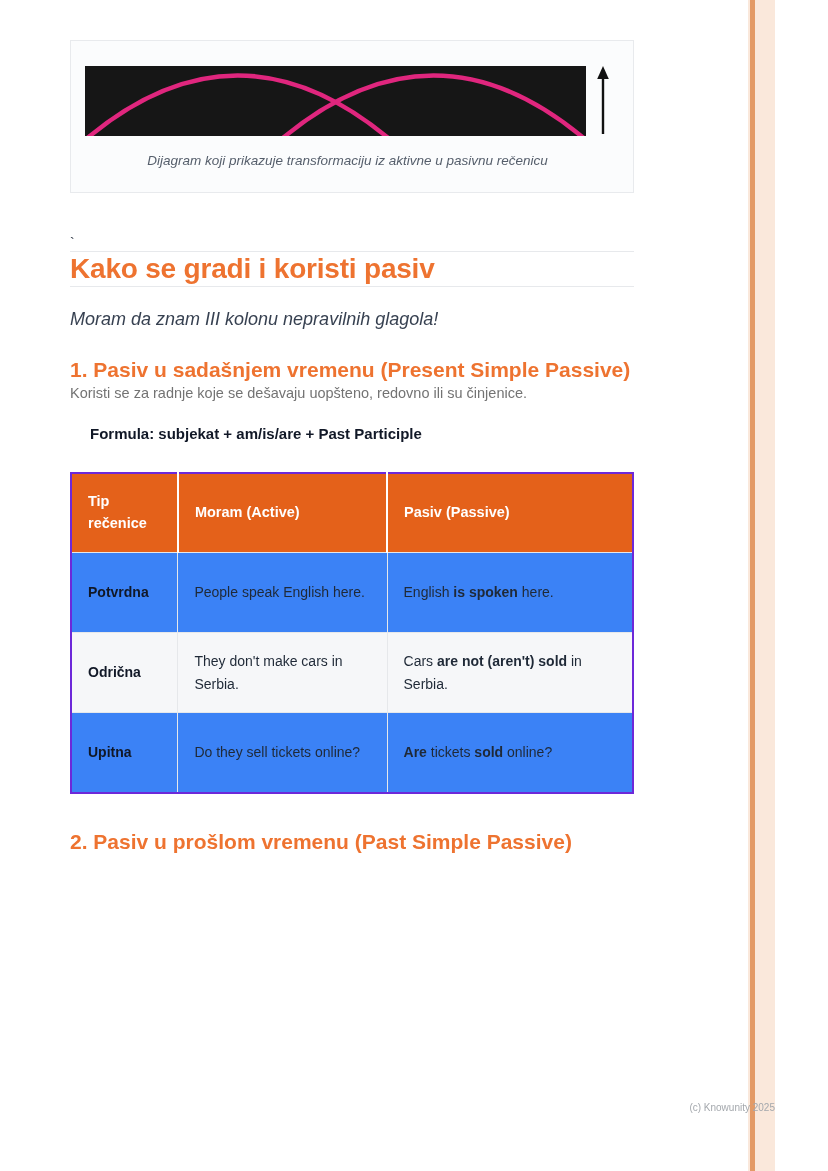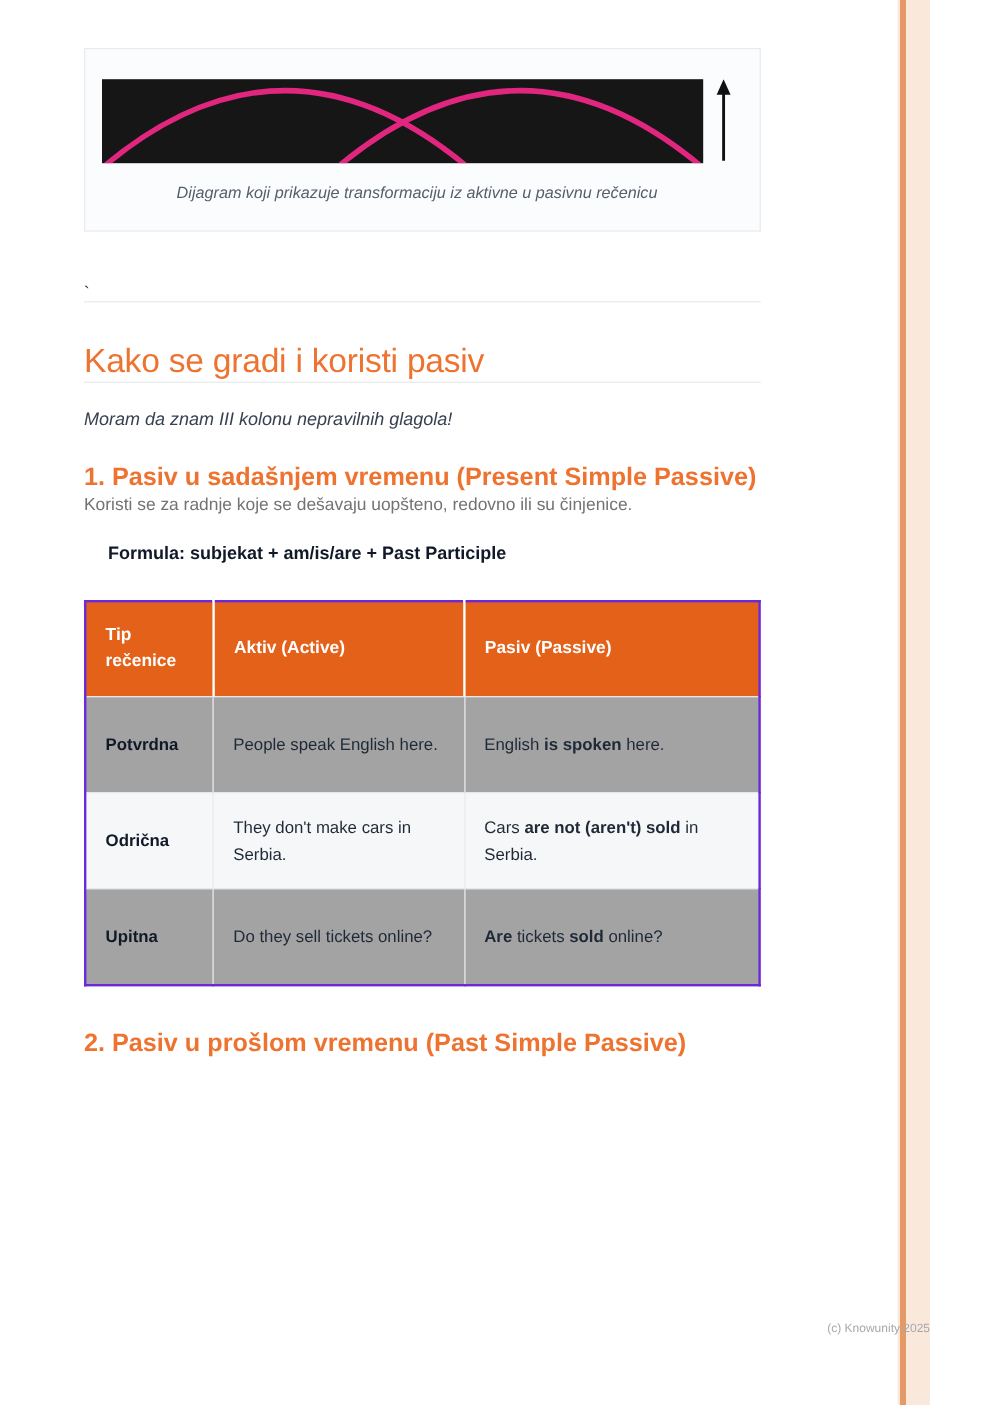--- a/index.html
+++ b/index.html
@@ -44,37 +44,36 @@
     text-align:center;
     font-style:italic;
     font-size:13.5px;
     color:#555e6b;
   }
   .stray { margin-top:42px; font-size:14px; color:#1f2937; }
   hr.div { border:none; border-top:1px solid #e7e9ec; margin:0; }
   .hr-top { margin-top:42px; }
   .hr-under-title { margin-top:14px; }
   h1.main-title {
-    margin-top:32px;
     font-size:28px; line-height:1.2;
-    font-weight:normal;
+    font-weight:bold;
     color:#ee7330;
     letter-spacing:-0.2px;
   }
   .intro {
     margin-top:20px;
     font-size:15px; line-height:1.85;
     text-align:justify;
     color:#1f2937;
   }
   .intro strong, .cell-rich strong { font-weight:bold; }
   .note {
     margin-top:22px;
     font-style:italic;
-    font-size:15px;
+    font-size:18px;
     color:#374151;
   }
   h2.section-title {
     margin-top:26px;
     font-size:21px; line-height:1.38;
     font-weight:bold;
     color:#ee7330;
   }
   .desc { font-size:14.5px; color:#737373; }
   .formula { margin-top:24px; font-size:15px; font-weight:bold; color:#111827;margin-left:20px; }
@@ -98,21 +97,21 @@
     border:none;
     line-height:1.5;
   }
   table.grammar th.sep { border-right:2px solid #ffffff; }
   table.grammar td {
     border:1px solid #e6e8eb;
     padding:16px;
     vertical-align:middle;
     height:80px;
     line-height:1.6;
-    background:#a3a3a3;
+    background:#3b82f6;
     color:#1f2937;
   }
   table.grammar tr.alt td { background:#f6f7f9; }
   table.grammar td.type-cell { font-weight:bold; color:#111827; }
   h2.section2-title { margin-top:34px; }
   .footer-credit {
     position:absolute; top:1102px; right:53px;
     font-size:10px; color:#a4a8ad; z-index:2;
   }
 </style>
@@ -164,21 +163,21 @@
 
     <table class="grammar">
       <colgroup>
         <col style="width:107px">
         <col style="width:210px">
         <col style="width:247px">
       </colgroup>
       <thead>
         <tr>
           <th class="sep">Tip rečenice</th>
-          <th class="sep">Aktiv (Active)</th>
+          <th class="sep">Moram (Active)</th>
           <th>Pasiv (Passive)</th>
         </tr>
       </thead>
       <tbody>
         <tr>
           <td class="type-cell">Potvrdna</td>
           <td class="cell-rich"><span>People speak English here.</span></td>
           <td class="cell-rich"><span>English </span><strong>is spoken</strong><span> here.</span></td>
         </tr>
         <tr class="alt">

